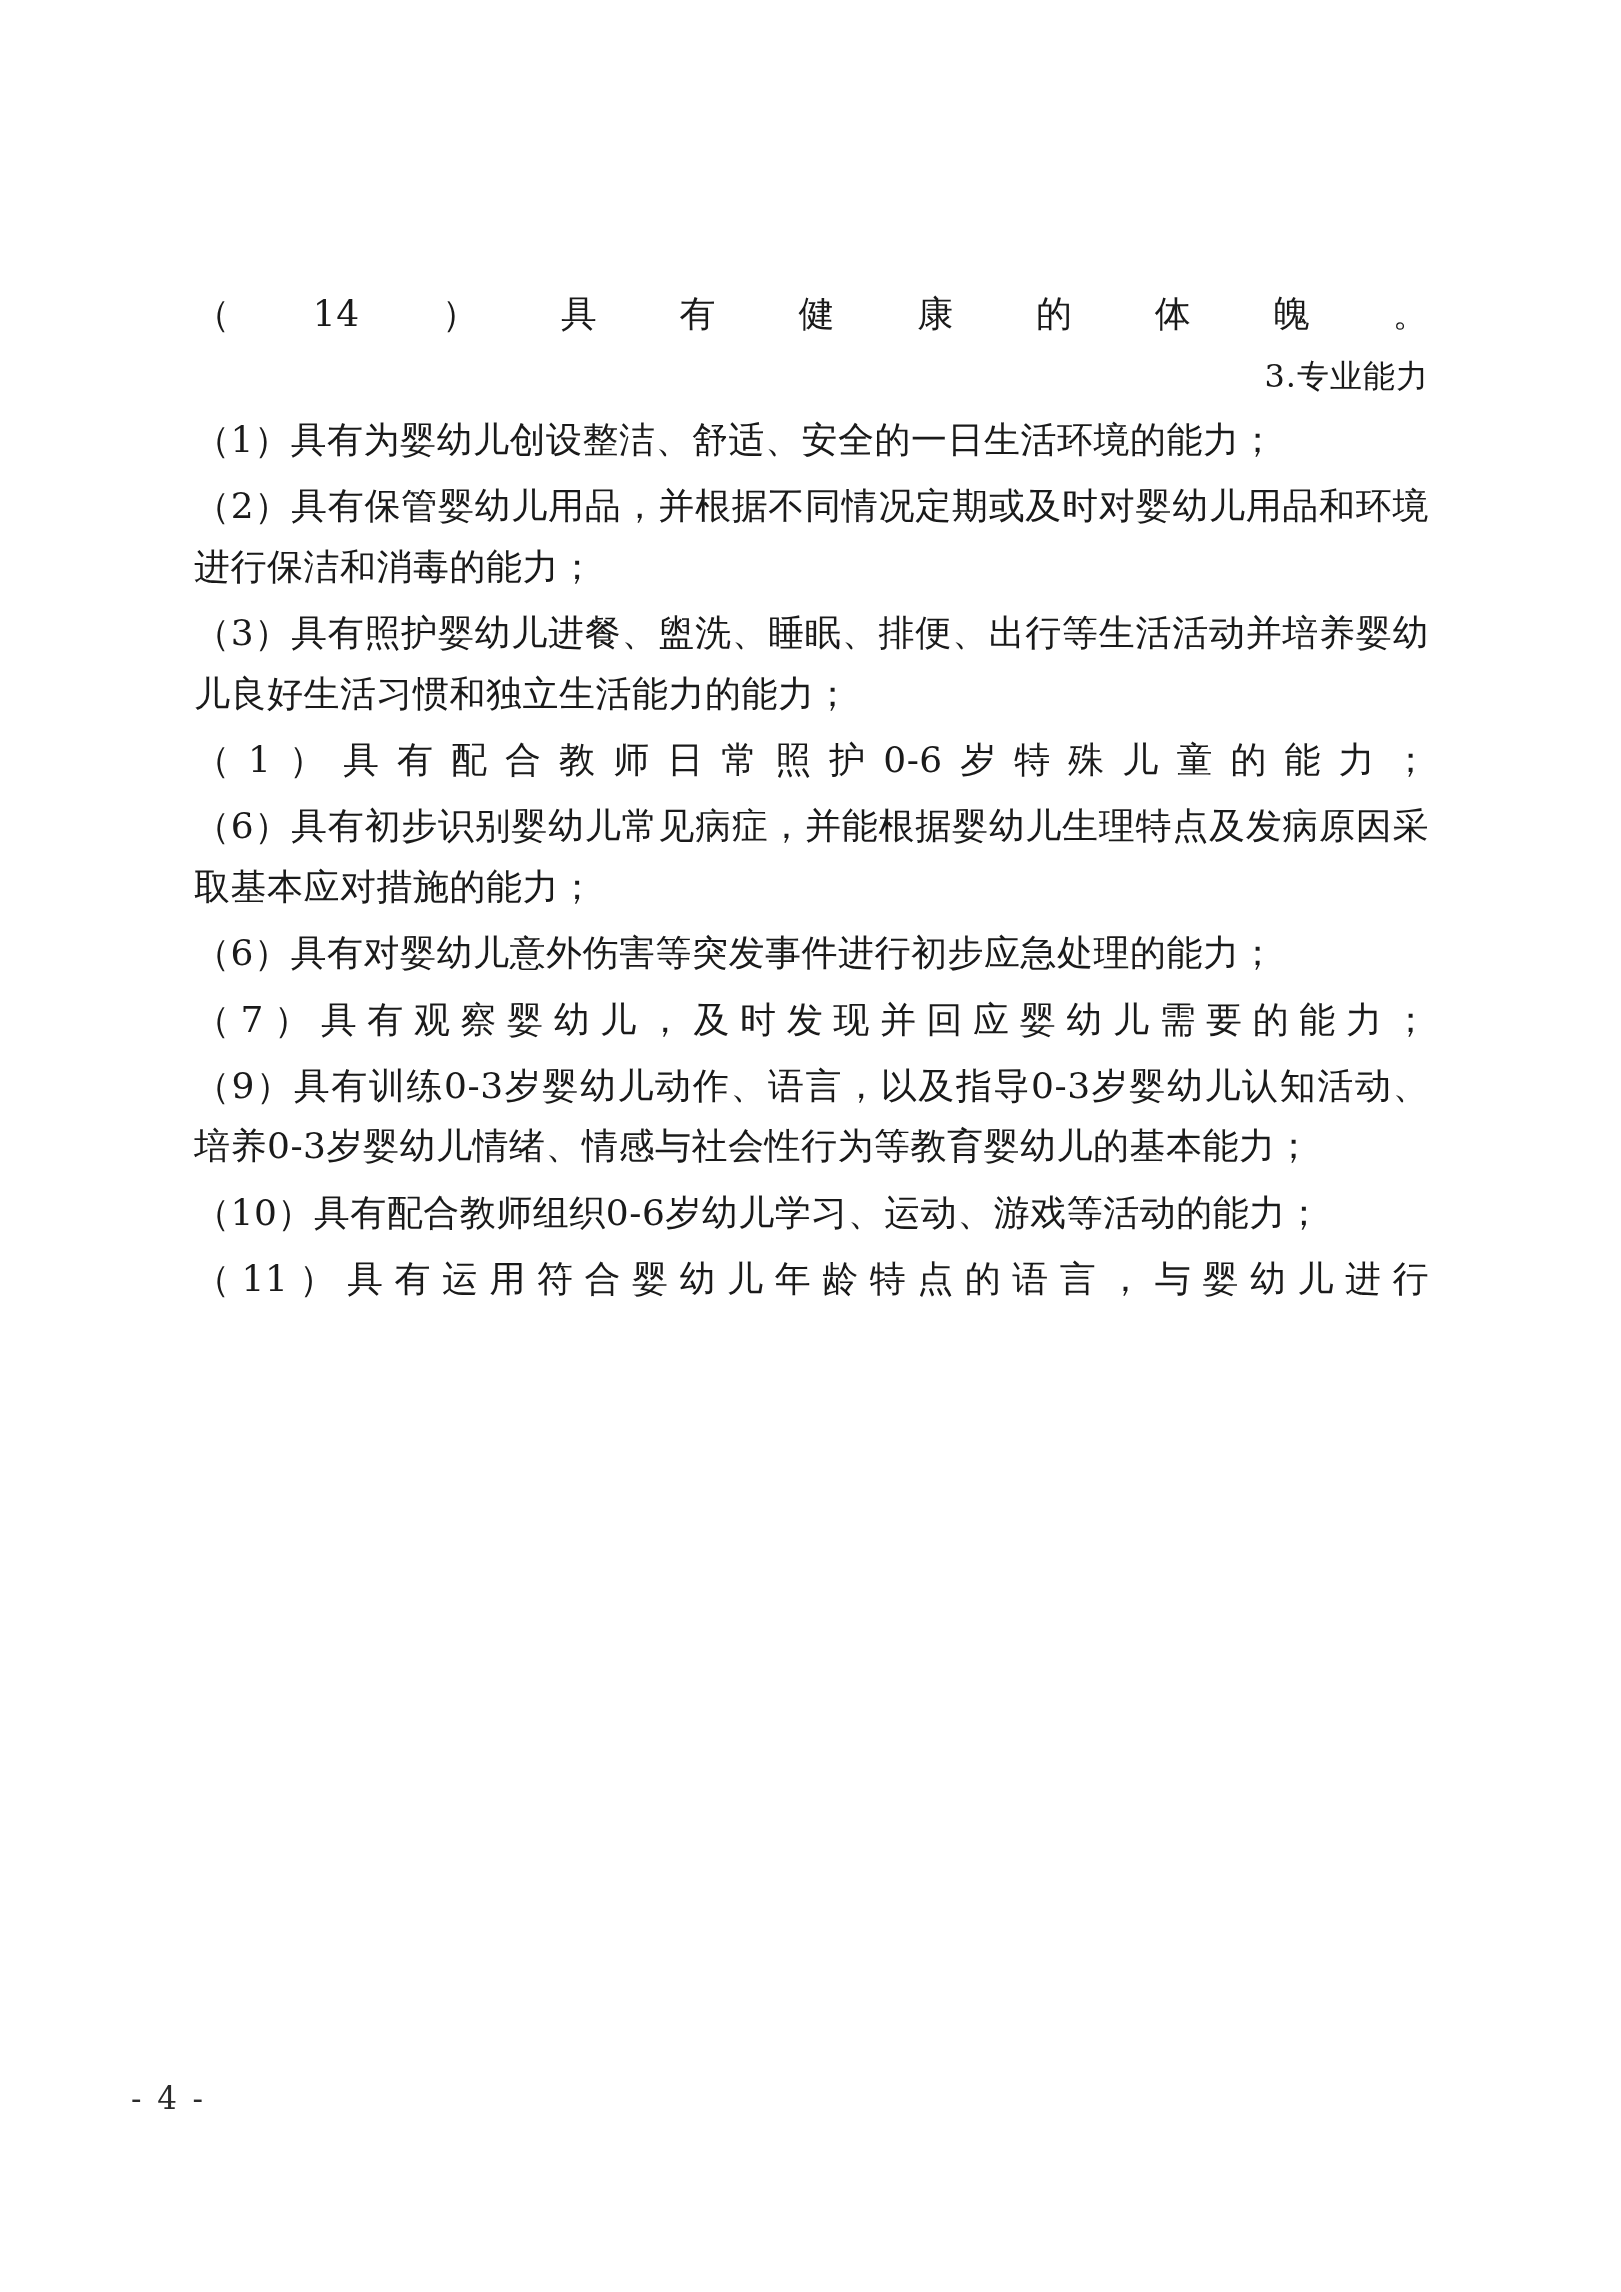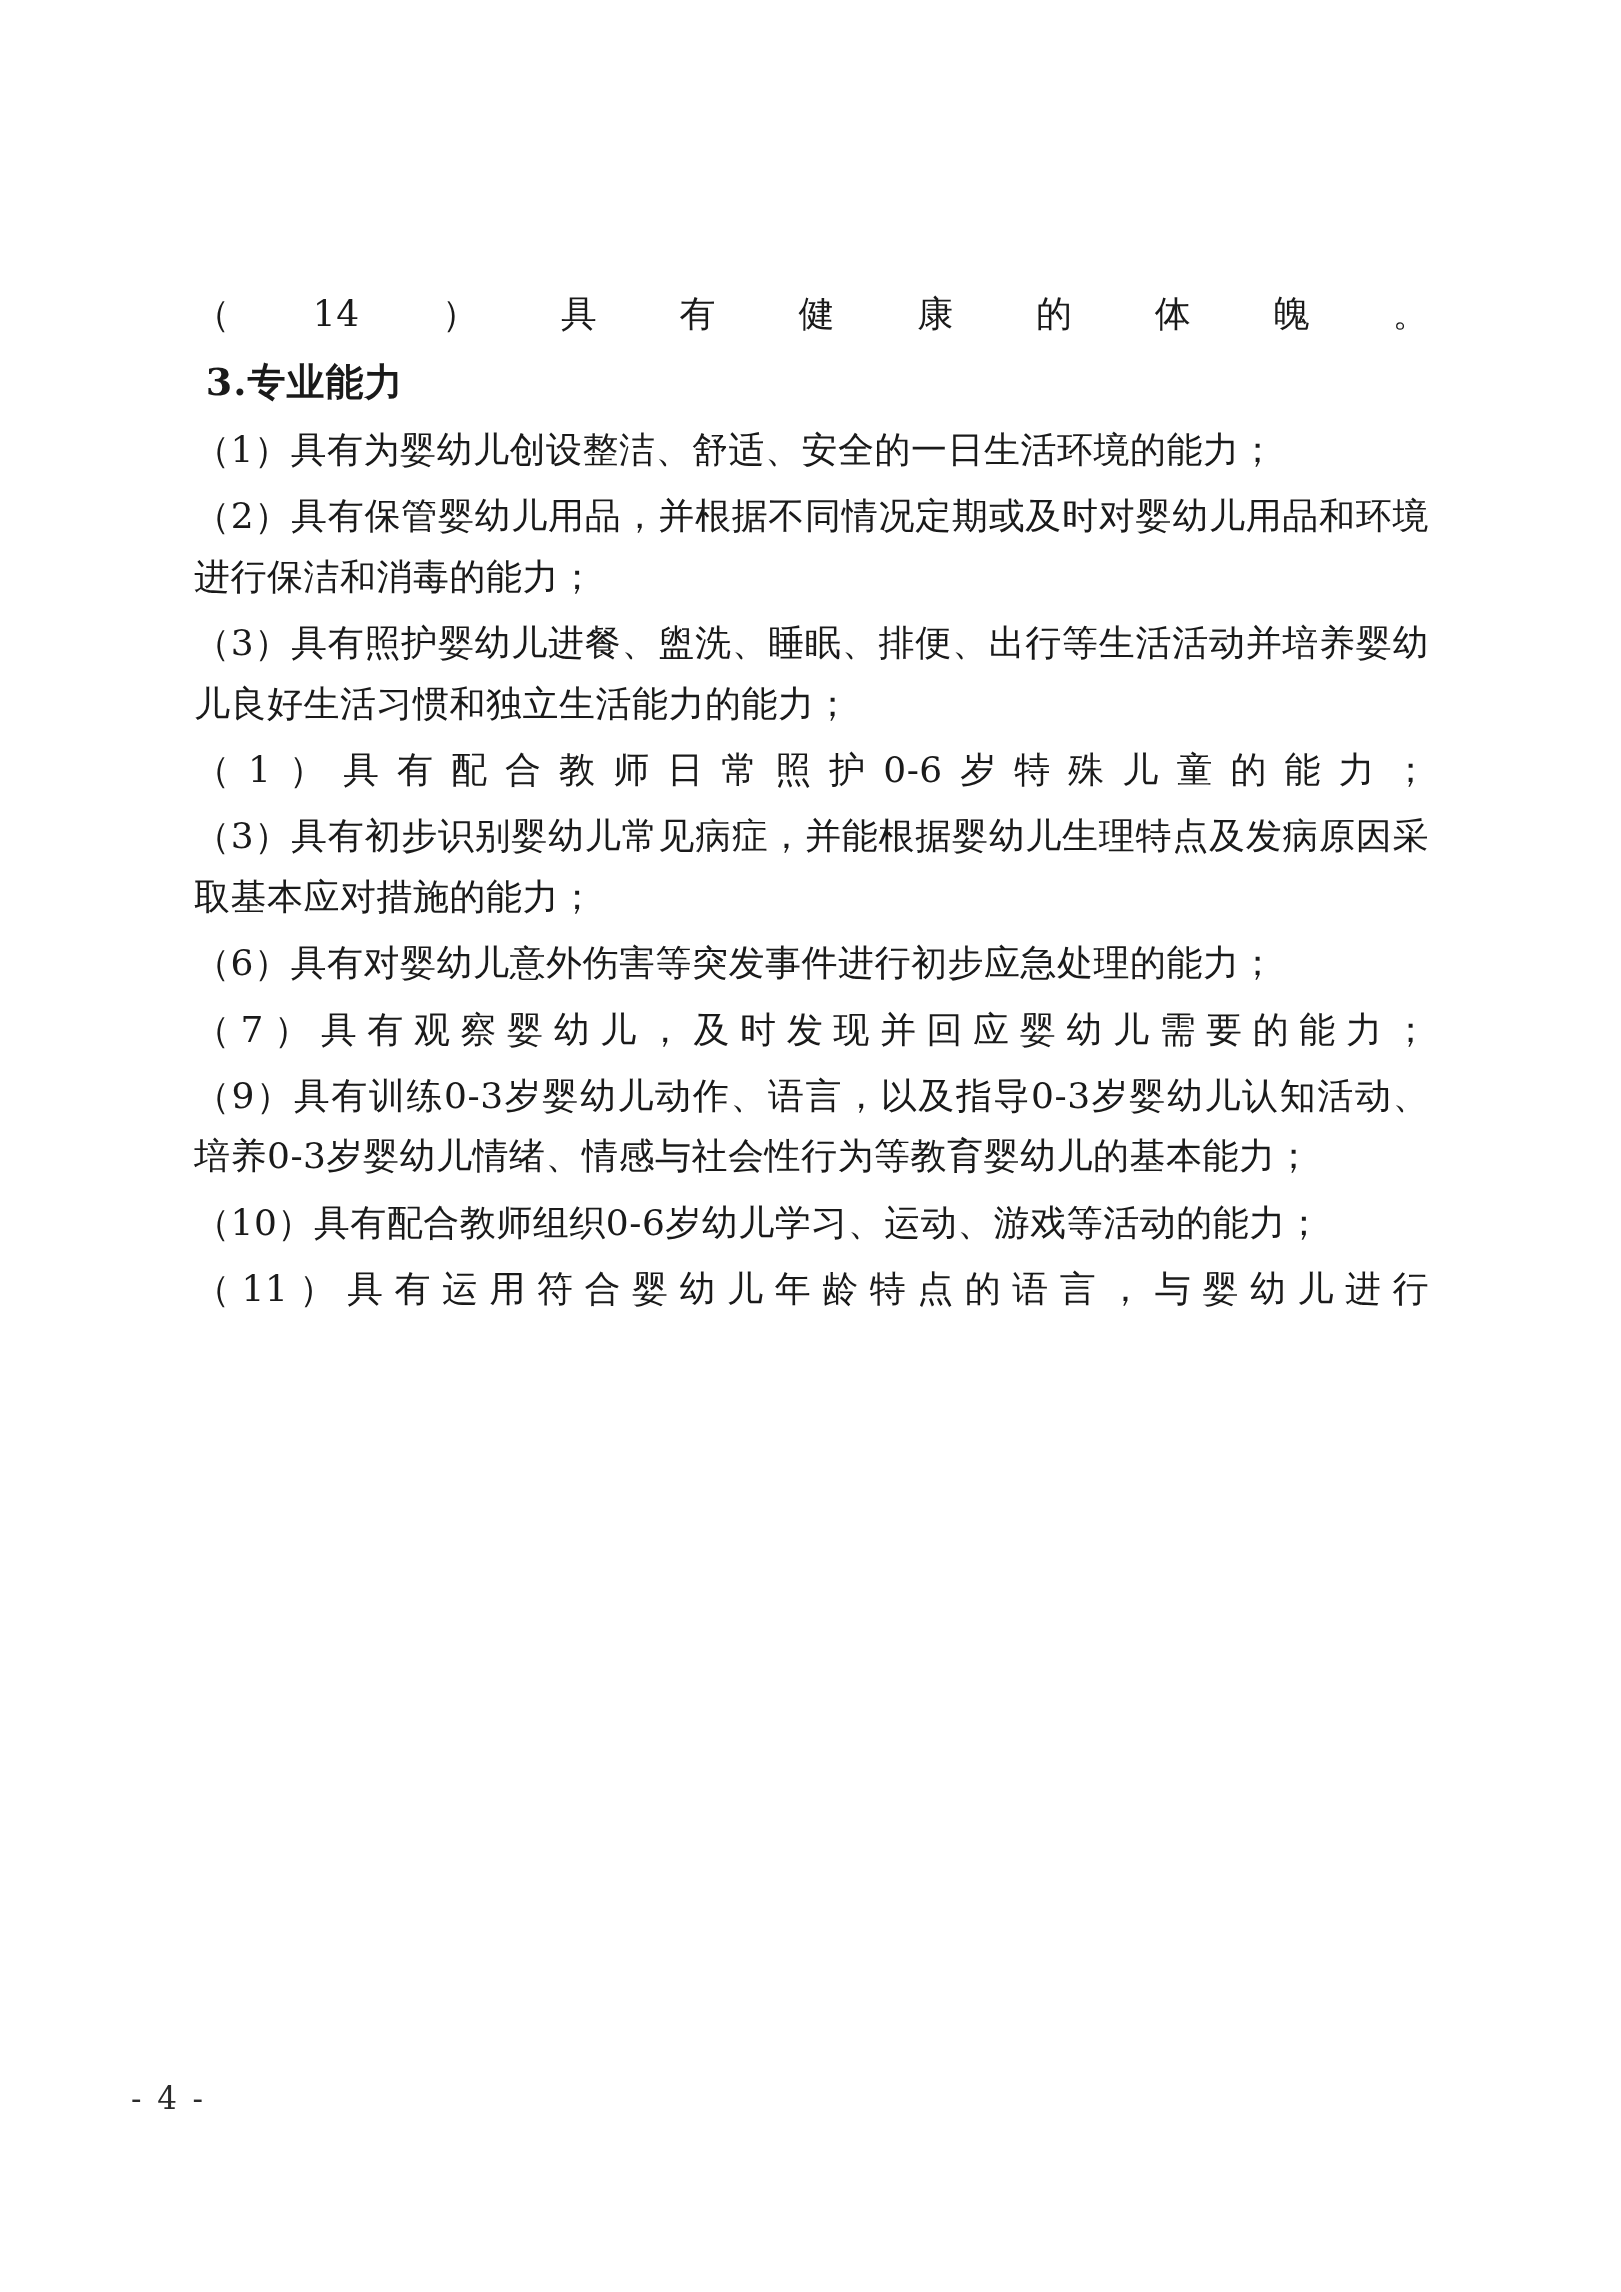--- a/index.html
+++ b/index.html
@@ -27,26 +27,27 @@
   .para {
     font-size: 36px;
     line-height: 1.68;
     text-align: justify;
     text-justify: inter-ideograph;
     margin: 0 0 5.9px 0;
     letter-spacing: 0.5px;
     text-indent: 0;
   }
   .heading {
-    font-size: 38px;
+    font-size: 32px;
     line-height: 1.68;
     margin: 0 0 5.9px 0;
-    font-weight: bold;
+    font-weight: normal;
     letter-spacing: 1px;
     padding-left: 11.8px;
+    text-align: right;
   }
   .page-number {
     position: absolute;
     left: 0;
     top: 2080px;
     width: 1621px;
     text-align: left;
     padding-left: 131px;
     font-size: 31px;
     font-family: "DejaVu Serif", serif;
@@ -67,21 +68,21 @@
   <div class="content">
 
     <p class="para j-wide">（14）具有健康的体魄。</p>
 
     <p class="heading">3.专业能力</p>
 
     <p class="para">（1）具有为婴幼儿创设整洁、舒适、安全的一日生活环境的能力；</p>
     <p class="para">（2）具有保管婴幼儿用品，并根据不同情况定期或及时对婴幼儿用品和环境进行保洁和消毒的能力；</p>
     <p class="para">（3）具有照护婴幼儿进餐、盥洗、睡眠、排便、出行等生活活动并培养婴幼儿良好生活习惯和独立生活能力的能力；</p>
     <p class="para j-wide">（1）具有配合教师日常照护0-6岁特殊儿童的能力；</p>
-    <p class="para">（3）具有初步识别婴幼儿常见病症，并能根据婴幼儿生理特点及发病原因采取基本应对措施的能力；</p>
+    <p class="para">（6）具有初步识别婴幼儿常见病症，并能根据婴幼儿生理特点及发病原因采取基本应对措施的能力；</p>
     <p class="para">（6）具有对婴幼儿意外伤害等突发事件进行初步应急处理的能力；</p>
     <p class="para j-wide">（7）具有观察婴幼儿，及时发现并回应婴幼儿需要的能力；</p>
     <p class="para">（9）具有训练0-3岁婴幼儿动作、语言，以及指导0-3岁婴幼儿认知活动、培养0-3岁婴幼儿情绪、情感与社会性行为等教育婴幼儿的基本能力；</p>
     <p class="para">（10）具有配合教师组织0-6岁幼儿学习、运动、游戏等活动的能力；</p>
     <p class="para j-wide">（11）具有运用符合婴幼儿年龄特点的语言，与婴幼儿进行</p>
 
   </div>
 
   <div class="page-number">- 4 -</div>
 

